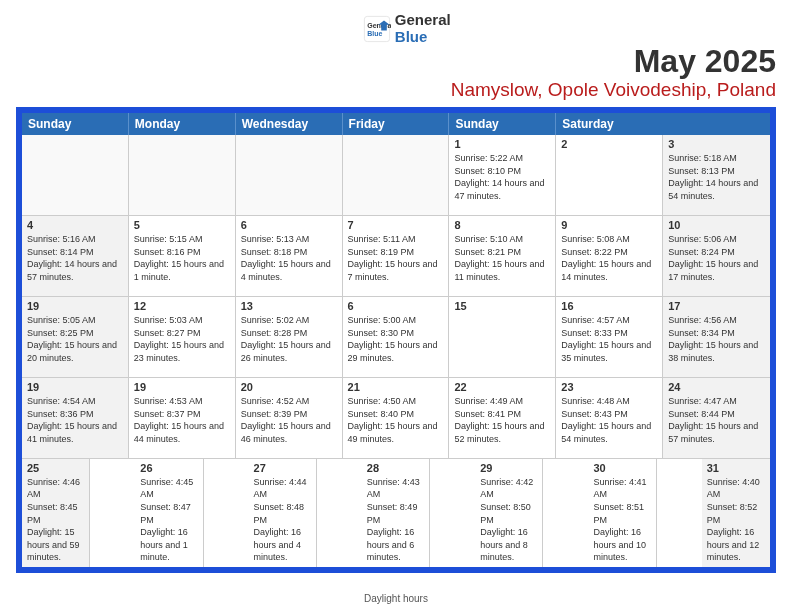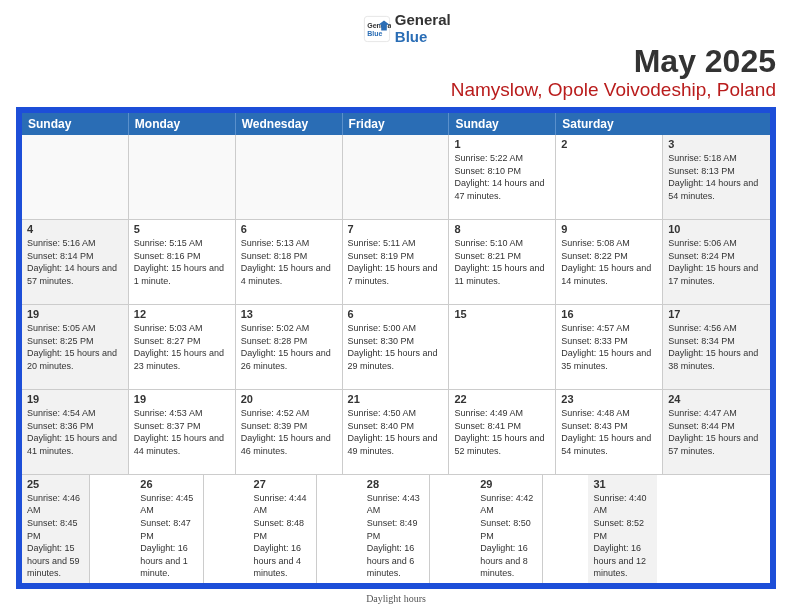--- a/index.html
+++ b/index.html
@@ -112,23 +112,22 @@
       display: block;
     }
     .cell-text {
       font-size: 9px;
       line-height: 1.4;
       color: #333;
     }
     .footer-note {
       font-size: 10px;
       color: #555;
-      margin-top: 4px;
+      margin-top: 20px;
       text-align: center;
-      font-family: Liberation Serif, serif;
     }
   </style>
 </head>
 <body>
 
 <div class="page">
   <div class="header">
     <div class="logo">
       <svg class="logo-icon" viewBox="0 0 40 40">
         <rect x="2" y="2" width="36" height="36" rx="4" fill="#fff" stroke="#ddd" stroke-width="1"></rect>
@@ -277,20 +276,24 @@
             <div class="cell-text">Sunrise: 4:44 AM<br>Sunset: 8:48 PM<br>Daylight: 16 hours and 4 minutes.</div>
           </div>
           <div class="cal-cell">
             <span class="day-num">28</span>
             <div class="cell-text">Sunrise: 4:43 AM<br>Sunset: 8:49 PM<br>Daylight: 16 hours and 6 minutes.</div>
           </div>
           <div class="cal-cell">
             <span class="day-num">29</span>
             <div class="cell-text">Sunrise: 4:42 AM<br>Sunset: 8:50 PM<br>Daylight: 16 hours and 8 minutes.</div>
           </div>
+          <div class="cal-cell">
+            <span class="day-num">30</span>
+            <div class="cell-text">Sunrise: 4:41 AM<br>Sunset: 8:51 PM<br>Daylight: 16 hours and 10 minutes.</div>
+          </div>
           <div class="cal-cell shaded">
             <span class="day-num">31</span>
             <div class="cell-text">Sunrise: 4:40 AM<br>Sunset: 8:52 PM<br>Daylight: 16 hours and 12 minutes.</div>
           </div>
         </div>
       </div>
   </div>
 
   <div class="footer-note">Daylight hours</div>
 </div>

